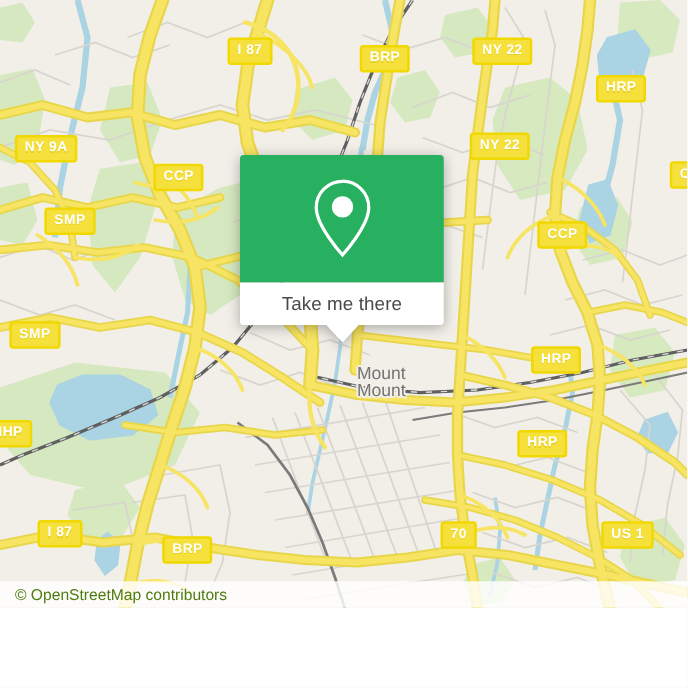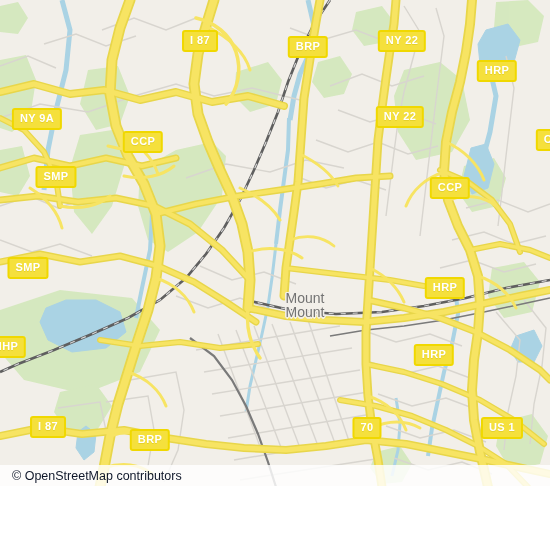--- a/index.html
+++ b/index.html
@@ -66,21 +66,21 @@
   }
 
   
   #attribution {
     position: absolute;
     left: 0;
     bottom: 0;
     width: 550px;
     height: 22px;
     background: rgba(255,255,255,0.82);
-    color: #0f172a;
+    color: #4d7c0f;
     font-family: "Liberation Sans", sans-serif;
     font-size: 12.5px;
     line-height: 22px;
     padding-left: 12px;
     box-sizing: border-box;
   }
 
   
   #callout {
     position: absolute;
@@ -359,15 +359,27 @@
     <div id="city-layer">
         <div class="city-label" style="left: 305px; top: 305px;">
           <div>Mount</div>
           <div>Mount</div>
         </div>
       </div>
 
     <div id="attribution">© OpenStreetMap contributors</div>
   </div>
 
+  <div id="callout">
+    <div id="callout-top">
+      <svg width="52" height="66" viewBox="0 0 52 66">
+        <path d="M26 3 C14.5 3 5 12.4 5 24 C5 39 26 62 26 62 C26 62 47 39 47 24 C47 12.4 37.5 3 26 3 Z" fill="none" stroke="#ffffff" stroke-width="2.6"></path>
+        <circle cx="26" cy="23.5" r="8.5" fill="#ffffff"></circle>
+      </svg>
+    </div>
+    <div id="callout-bottom">
+      <span id="callout-label">Take me there</span>
+    </div>
+    <div id="callout-tail"></div>
+  </div>
 
 
 </div>
 
 </body></html>

